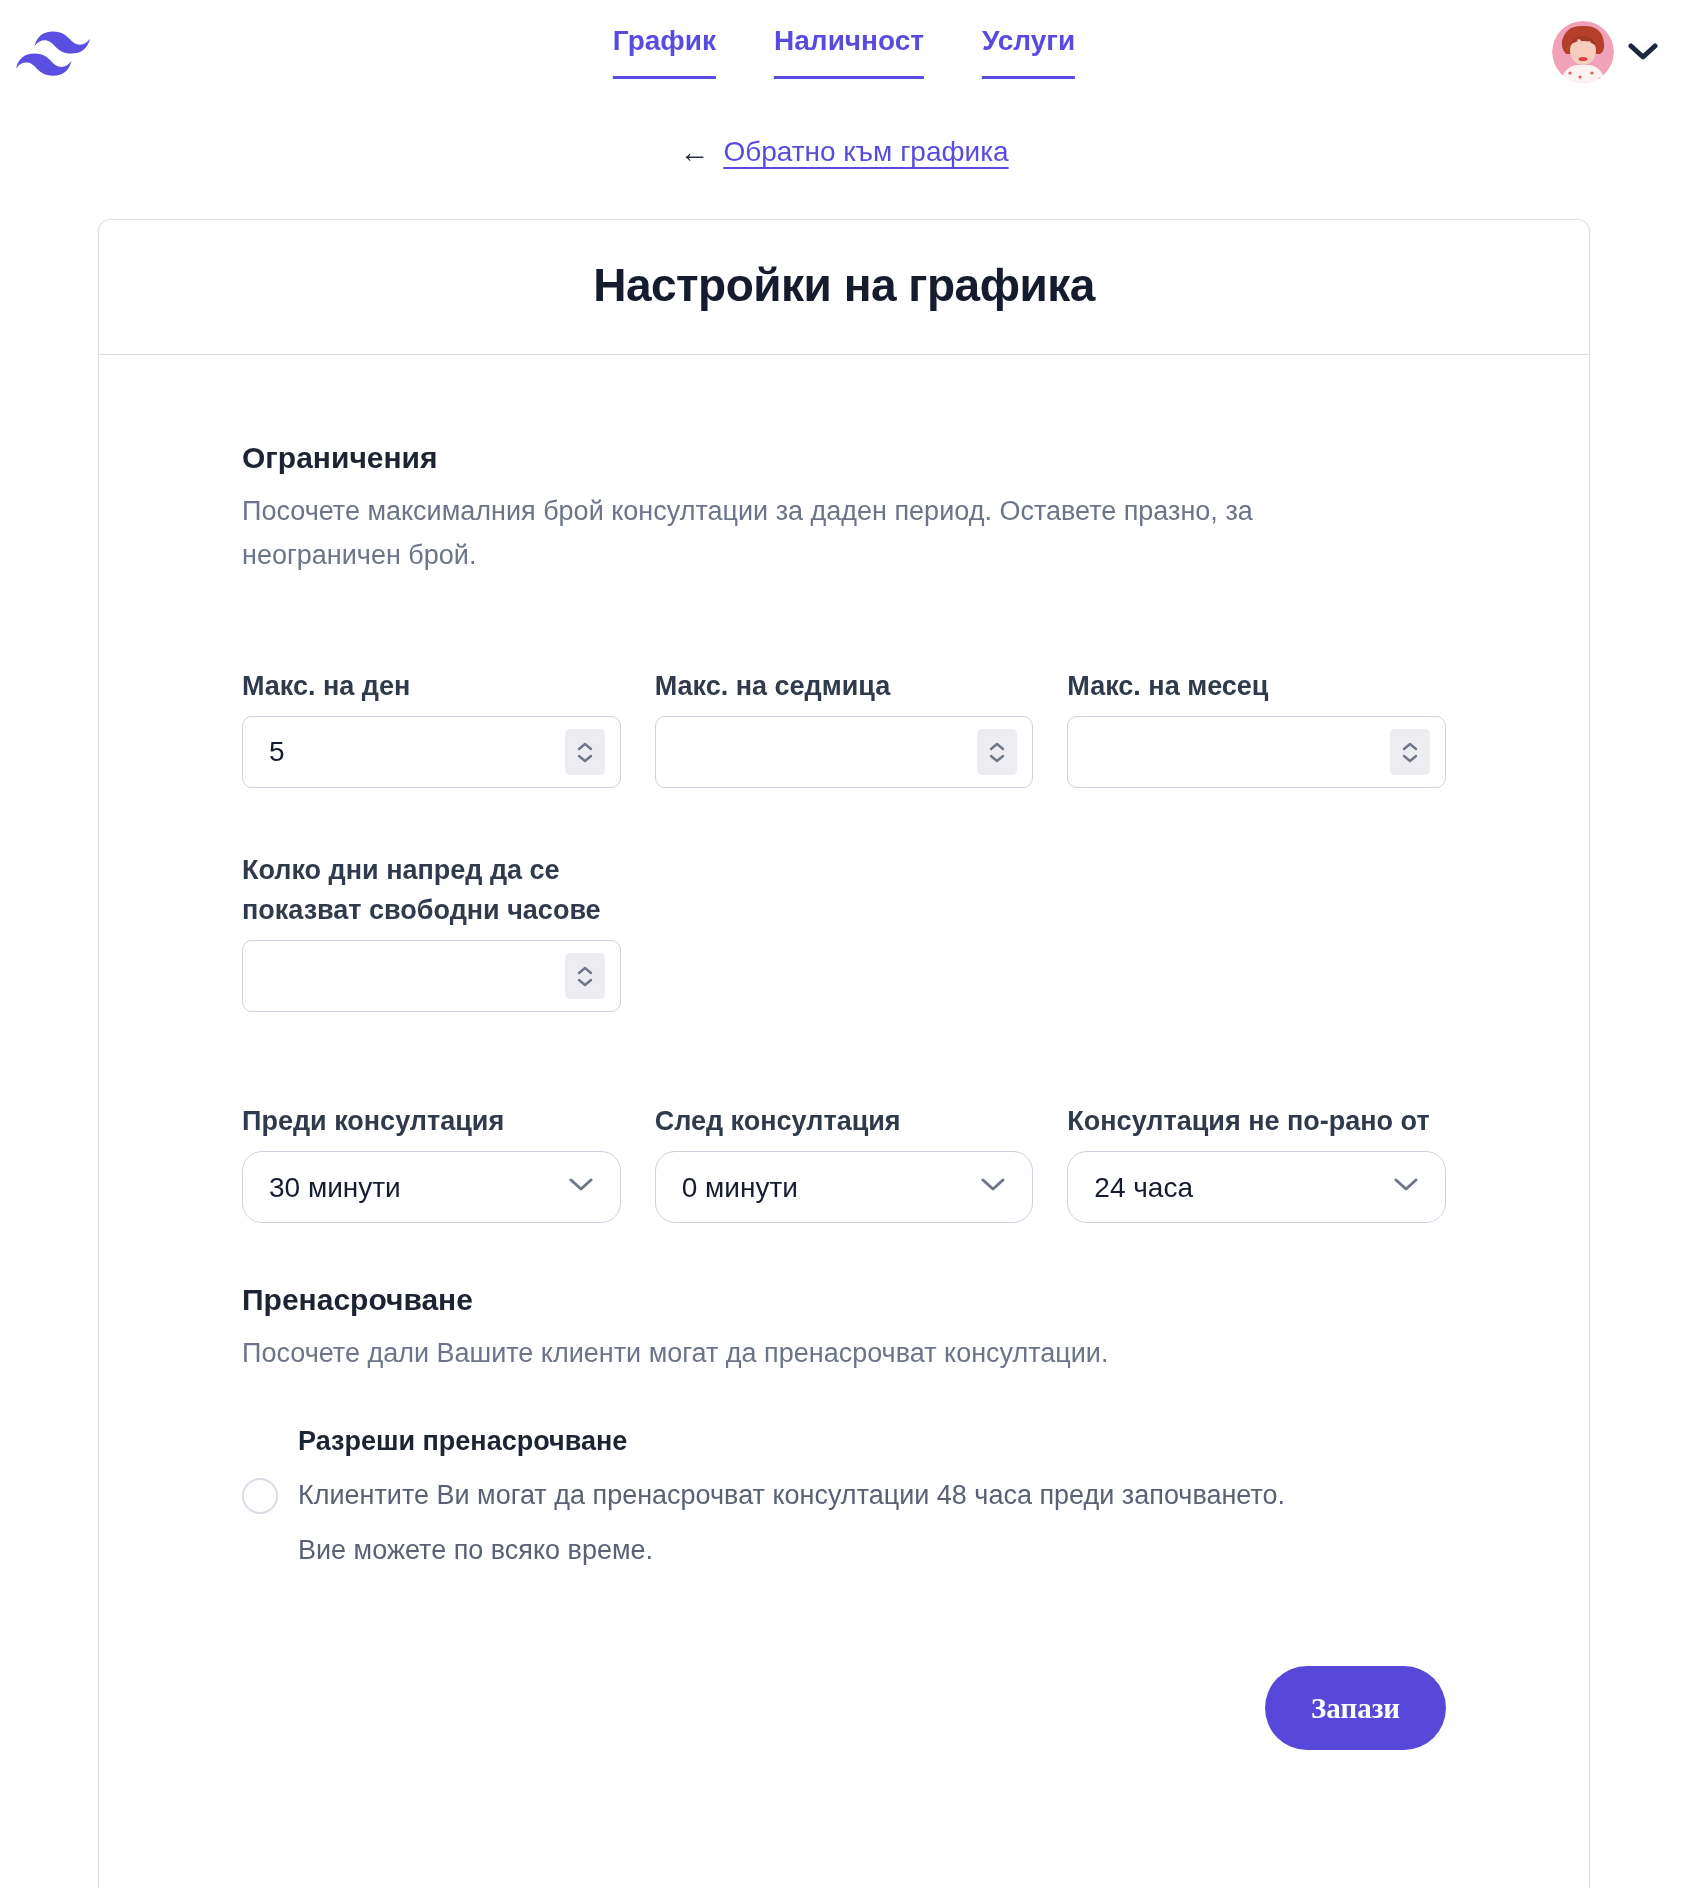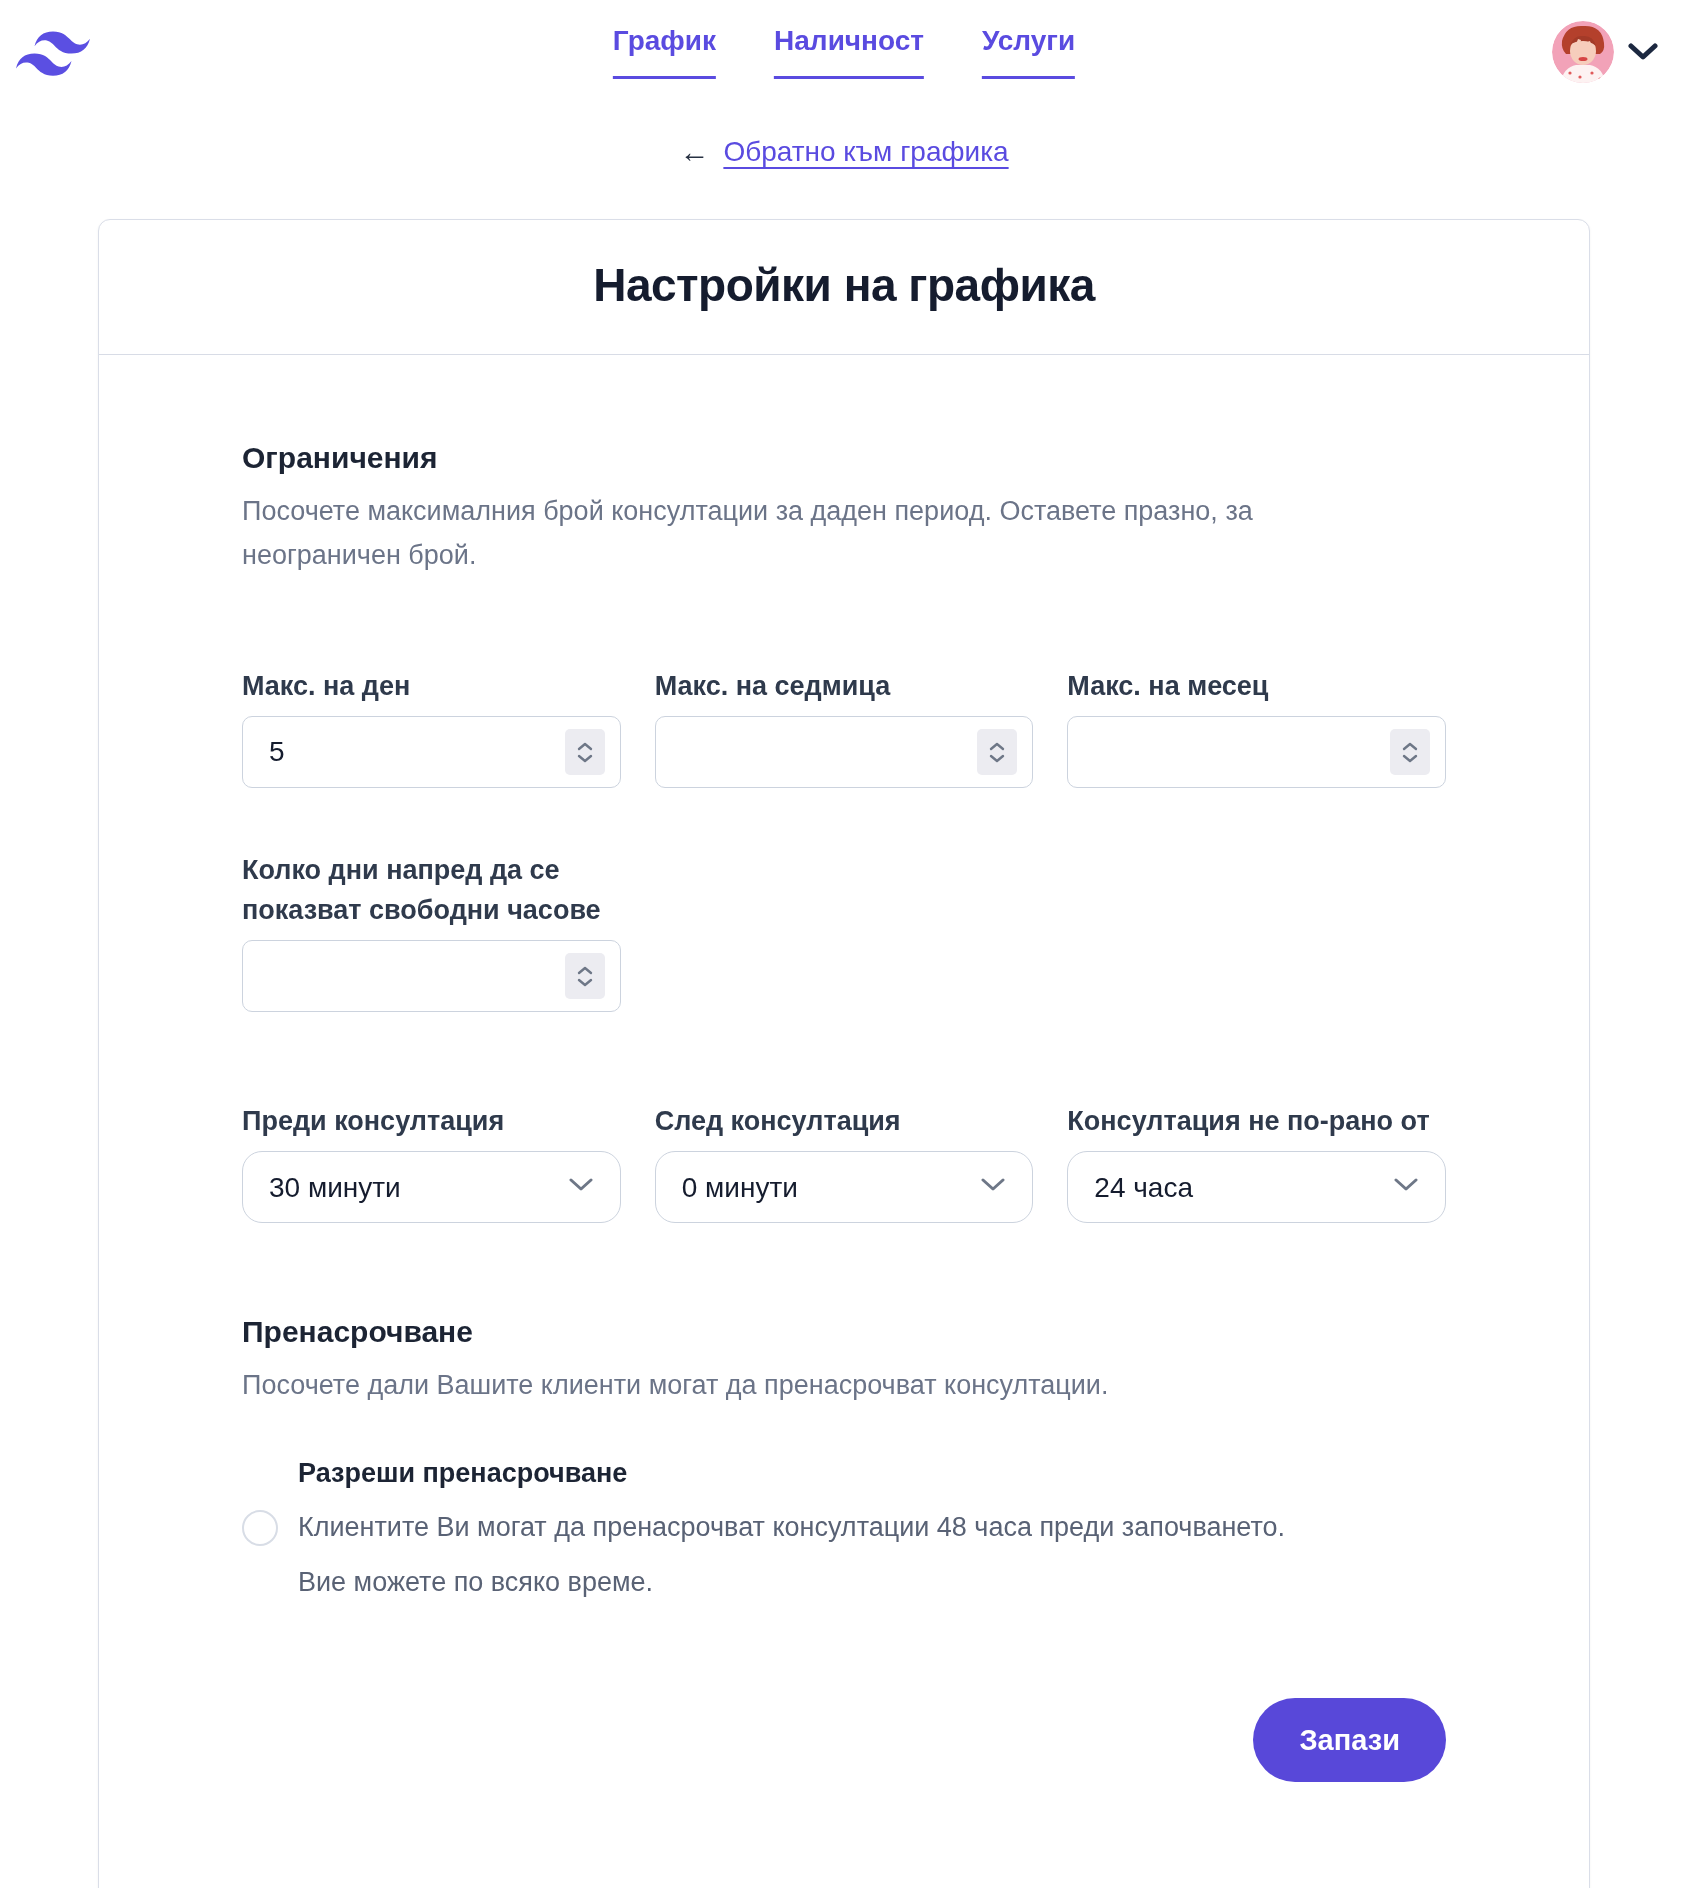--- a/index.html
+++ b/index.html
@@ -49,34 +49,34 @@
   .days-field { margin-top:62px; width:379px; }
 
   .sel-wrap { position:relative; height:72px; }
   .sel { width:100%; height:72px; border:1px solid #ccd3de; border-radius:20px;
     padding:0 70px 0 26px; font-size:28px; color:#151c2e; background:#fff;
     appearance:none; -webkit-appearance:none; outline:none; cursor:pointer;
     font-family:"Liberation Sans","DejaVu Sans",sans-serif; }
   .sel-chev { position:absolute; right:28px; top:50%; transform:translateY(-50%); pointer-events:none; }
 
   .mt-limits2 { margin-top:58px; }
-  .mt-buffer { margin-top:92px; }
+  .mt-buffer { margin-top:60px; }
 
   .check-block { margin-top:46px; display:flex; gap:20px;align-items:center; }
   .checkbox { width:36px; height:36px; border:2px solid #d8dde6; border-radius:50%;
     background:#fff; flex:0 0 auto; margin-top:0; cursor:pointer; }
   .check-texts { padding-top:2px; }
   .check-label { font-size:27px; font-weight:700; color:#1c2434; line-height:36px; }
   .check-desc { font-size:27px; color:#596275; line-height:40px; margin-top:16px; }
   .check-desc + .check-desc { margin-top:15px; }
 
   .actions-row { display:flex; justify-content:flex-end; margin-top:96px; }
   .save-btn { height:84px; padding:0 46px; border:none; border-radius:42px; background:#5848d9;
     color:#ffffff; font-size:29px; font-weight:600; cursor:pointer;
-    font-family:Liberation Sans, sans-serif; }
+    font-family:Liberation Serif, serif; }
 </style>
 </head>
 <body>
 
 <div class="header">
   <span class="logo">
     <svg viewBox="0 0 54 33" width="74" height="60" fill="#5b4fe2" xmlns="http://www.w3.org/2000/svg">
       <path d="M27 0C19.8 0 15.3 3.6 13.5 10.8C16.2 7.2 19.35 5.85 22.95 6.75C25 7.26 26.47 8.75 28.1 10.4C30.74 13.09 33.81 16.2 40.5 16.2C47.7 16.2 52.2 12.6 54 5.4C51.3 9 48.15 10.35 44.55 9.45C42.5 8.94 41.03 7.45 39.4 5.8C36.76 3.11 33.69 0 27 0ZM13.5 16.2C6.3 16.2 1.8 19.8 0 27C2.7 23.4 5.85 22.05 9.45 22.95C11.5 23.46 12.97 24.95 14.6 26.6C17.24 29.29 20.31 32.4 27 32.4C34.2 32.4 38.7 28.8 40.5 21.6C37.8 25.2 34.65 26.55 31.05 25.65C29 25.14 27.53 23.65 25.9 22C23.26 19.31 20.19 16.2 13.5 16.2Z"></path>
     </svg>
   </span>

